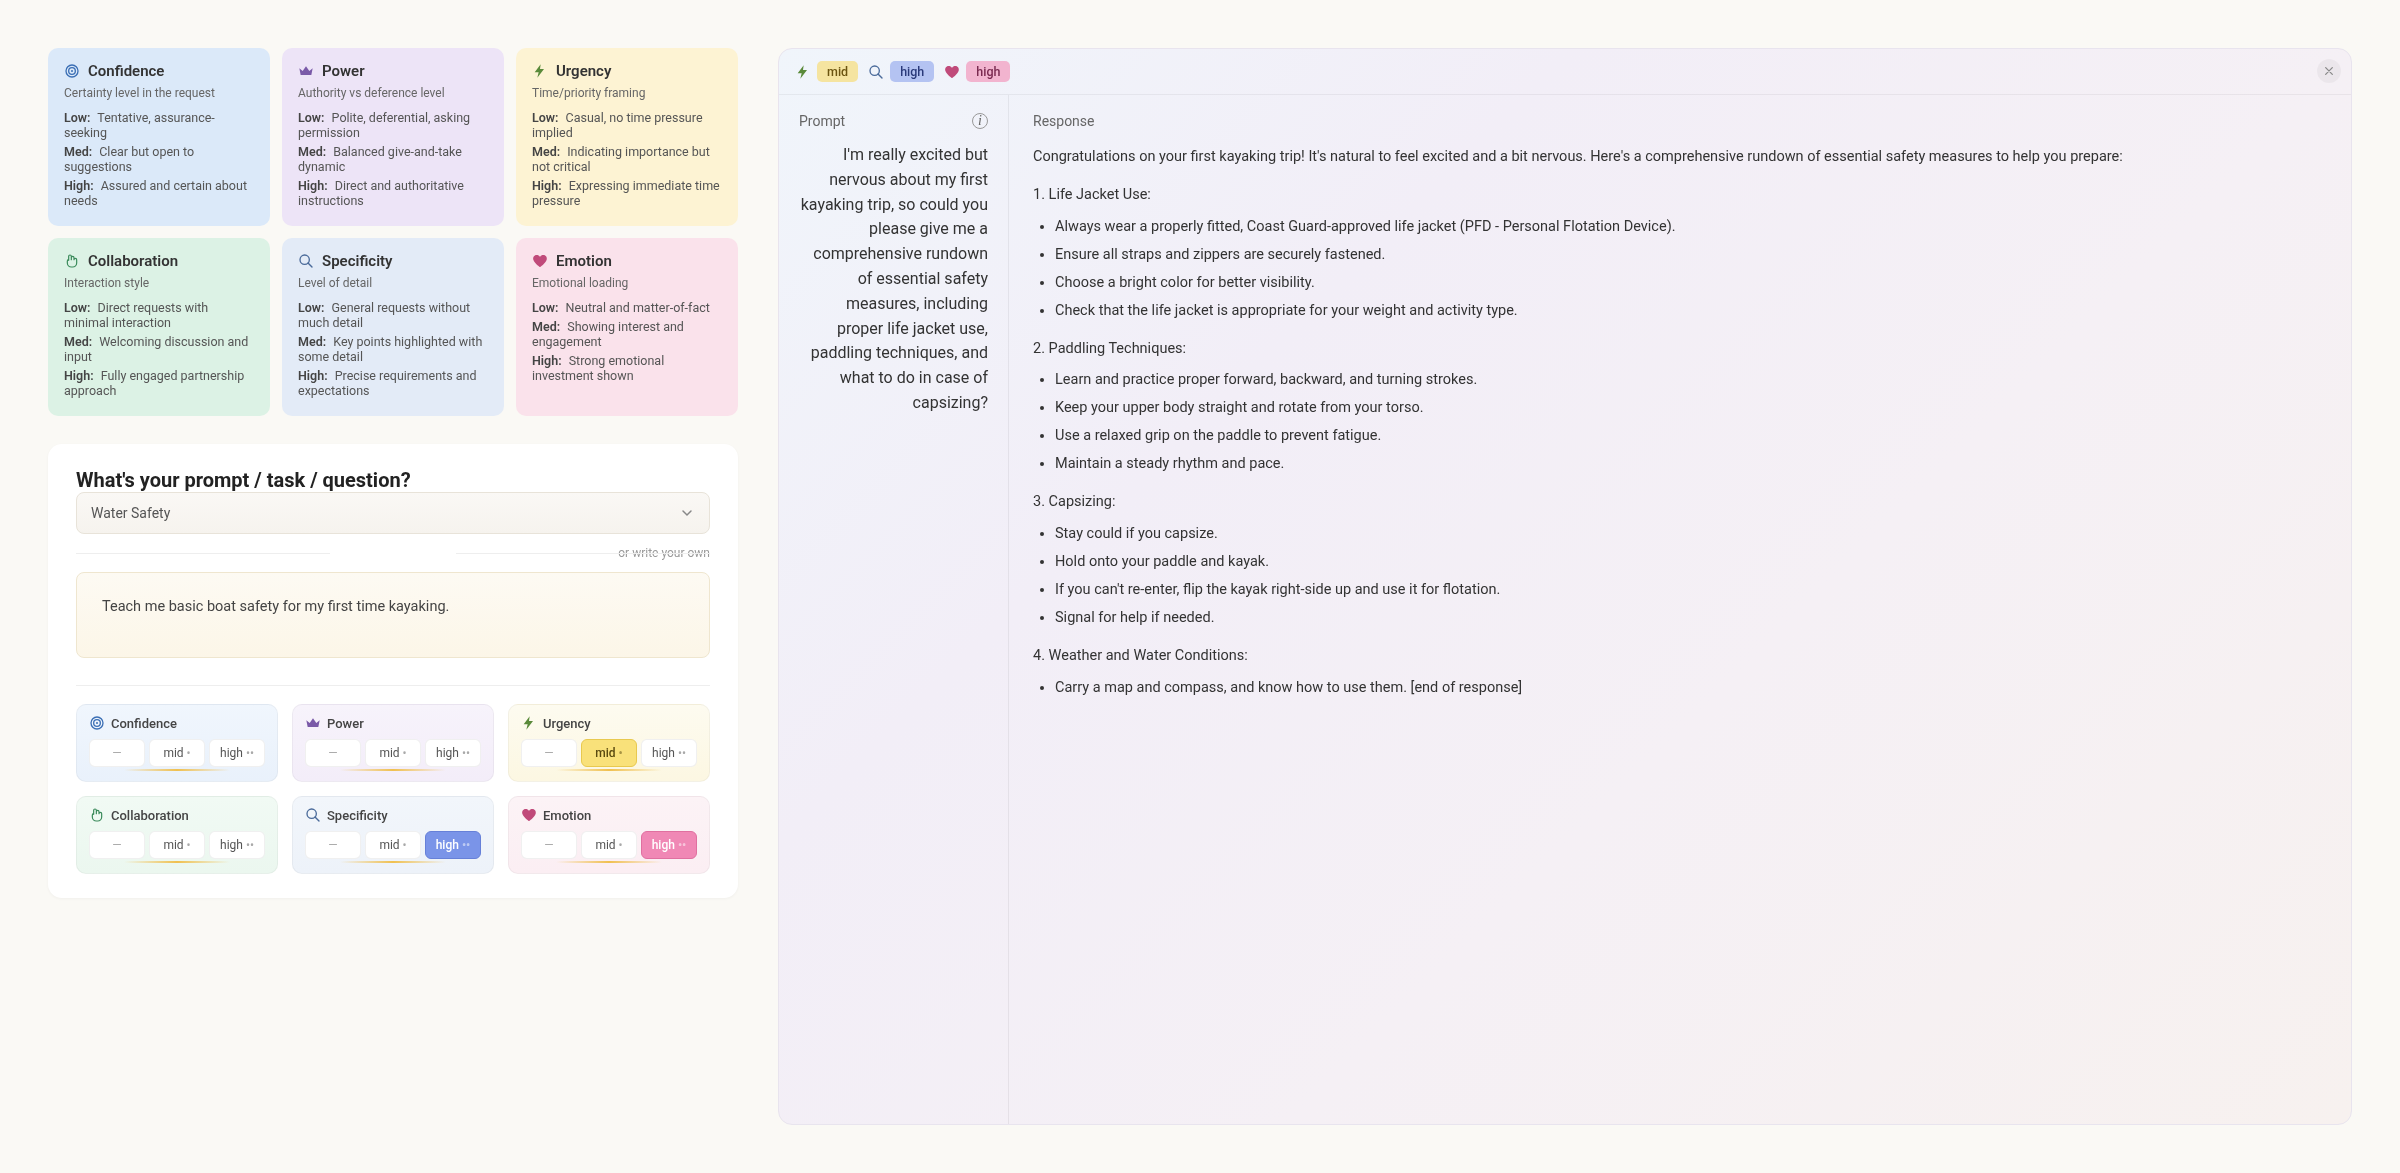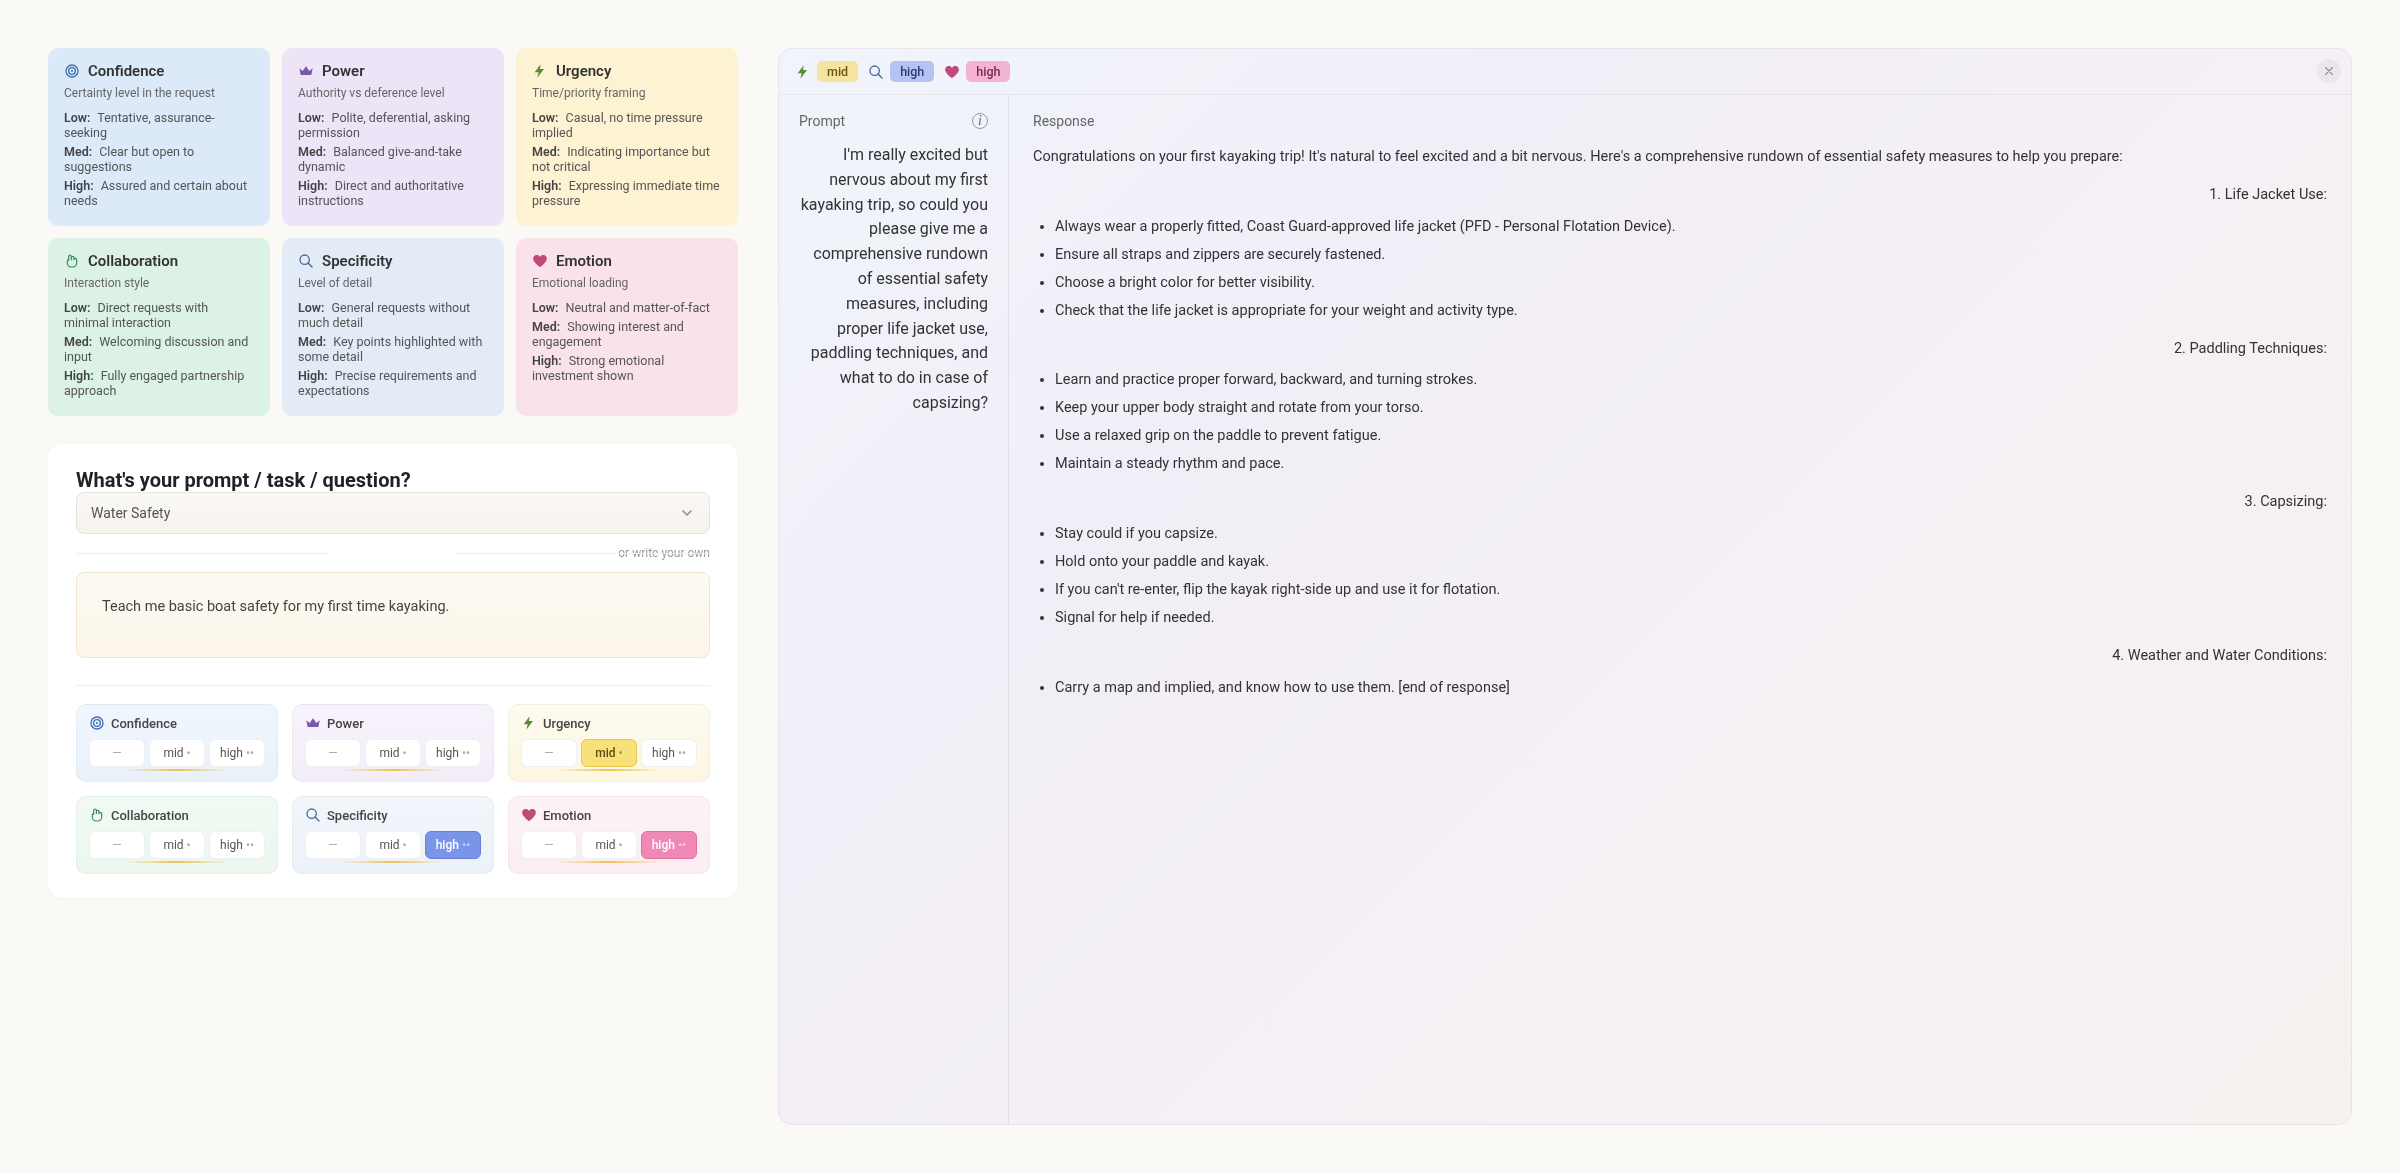--- a/index.html
+++ b/index.html
@@ -65,21 +65,21 @@
 .prompt-col { flex: 0 0 230px; padding: 18px 20px; border-right: 1px solid rgba(0,0,0,0.06); text-align: right; }
 .prompt-col-head { display: flex; justify-content: space-between; align-items: center; margin-bottom: 14px; }
 .prompt-col-head span { font-size: 14px; color: #666; }
 .info-icon { width: 16px; height: 16px; border: 1.5px solid #999; border-radius: 50%; display: flex; align-items: center; justify-content: center; font-size: 10px; color: #999; font-style: italic; font-family: serif; }
 .prompt-text { font-size: 16px; line-height: 1.55; color: #333; }
 
 .response-col { flex: 1; padding: 18px 24px; overflow-y: auto; }
 .response-col h3 { font-size: 14px; font-weight: 400; color: #666; margin-bottom: 16px; }
 .response-content { font-size: 14.5px; line-height: 1.65; color: #333; }
 .response-content p { margin-bottom: 14px; }
-.response-content .num-head { margin-bottom: 8px; margin-top: 14px; text-align: right; }
+.response-content .num-head { margin-bottom: 8px; margin-top: 14px; }
 .response-content ul { margin: 0 0 14px 22px; }
 .response-content li { margin-bottom: 4px; }
 </style>
 </head>
 <body>
 
 <div class="container">
   <div class="left">
     <div class="def-grid" id="def-grid">
         <div class="def-card blue">
@@ -352,20 +352,20 @@
               </ul>
               <p class="num-head">3. Capsizing:</p>
               <ul>
                 <li>Stay could if you capsize.</li>
                 <li>Hold onto your paddle and kayak.</li>
                 <li>If you can't re-enter, flip the kayak right-side up and use it for flotation.</li>
                 <li>Signal for help if needed.</li>
               </ul>
               <p class="num-head">4. Weather and Water Conditions:</p>
               <ul>
-                <li>Carry a map and implied, and know how to use them. [end of response]</li>
+                <li>Carry a map and compass, and know how to use them. [end of response]</li>
               </ul>
             </div>
         </div>
       </div>
     </div>
   </div>
 </div>
 
 </body></html>

